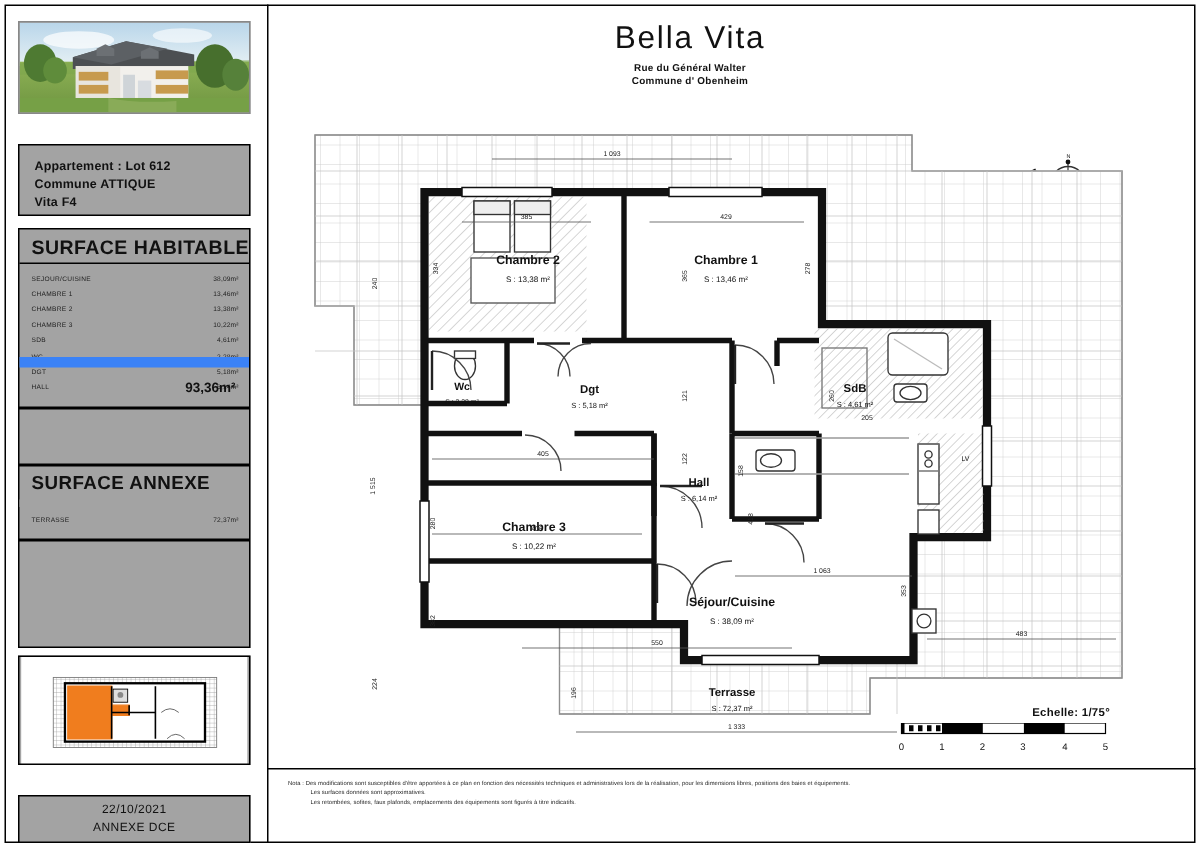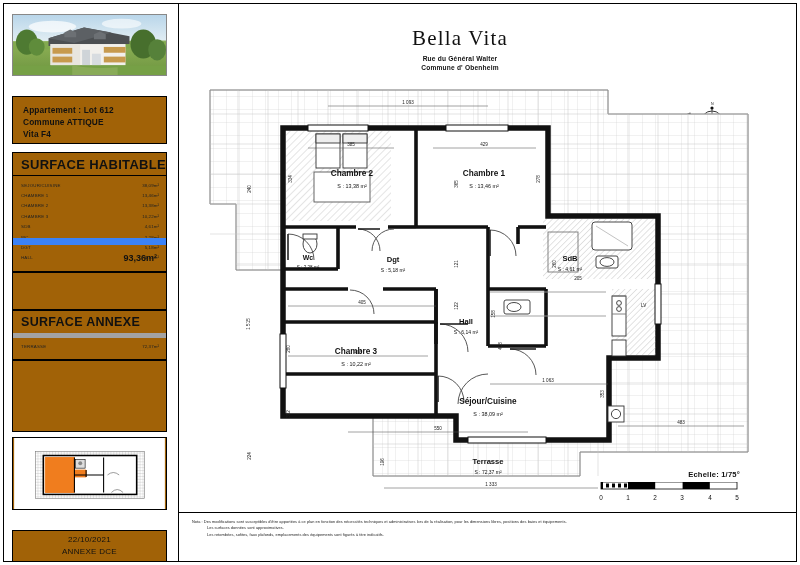--- a/index.html
+++ b/index.html
@@ -7,21 +7,21 @@
        font-family:"Liberation Sans", sans-serif;color:#111;}
   .page{position:absolute;inset:0;background:#fff;}
 
   
   .frame{position:absolute;left:3px;top:3px;width:794px;height:559px;
          border:1px solid #000;box-sizing:border-box;}
   .vsep{position:absolute;left:178px;top:3px;width:1px;height:559px;background:#000;}
   .hsep-footer{position:absolute;left:178px;top:512px;width:619px;height:1px;background:#000;}
 
   
-  .lbox{position:absolute;border:1px solid #000;box-sizing:border-box;background:#a16207;}
+  .lbox{position:absolute;border:1px solid #000;box-sizing:border-box;background:#a3a3a3;}
 
   
   .render{left:12px;top:14px;width:155px;height:62px;overflow:hidden;padding:0;border:1px solid #888;}
   .render svg{display:block;width:100%;height:100%;}
 
   
   .apt{left:12px;top:96px;width:155px;height:48px;}
   .apt-inner{padding:7px 0 0 10px;font-size:8.3px;font-weight:bold;line-height:12px;letter-spacing:.15px;}
 
   
@@ -54,21 +54,21 @@
   .keyplan{left:12px;top:437px;width:155px;height:73px;}
   .keyplan svg{display:block;width:100%;height:100%;}
 
   
   .dateblk{left:12px;top:518px;width:155px;height:32px;
            display:flex;flex-direction:column;align-items:center;justify-content:center;margin-top:12px;}
   .dateblk div{font-size:8px;line-height:12px;letter-spacing:.3px;}
 
   
   .hdr{position:absolute;left:330px;top:14px;width:260px;text-align:center;}
-  .hdr .brand{font-family:Liberation Serif, serif;font-size:21px;letter-spacing:1.2px;margin-top:12px;}
+  .hdr .brand{font-family:Liberation Sans, sans-serif;font-size:21px;letter-spacing:1.2px;}
   .hdr .res{font-family:"Liberation Serif", serif;font-size:10.5px;letter-spacing:1.6px;margin-top:2px;}
   .hdr .addr{font-size:6.6px;font-weight:bold;line-height:9px;margin-top:3px;letter-spacing:.2px;}
 
   
   .compass{position:absolute;left:675px;top:98px;width:60px;height:52px;}
   .compass svg{display:block;}
 
   
   .scalebar{position:absolute;left:598px;top:470px;width:142px;text-align:right;}
   .scalebar .lab{font-size:7.6px;font-weight:bold;letter-spacing:.2px;}

